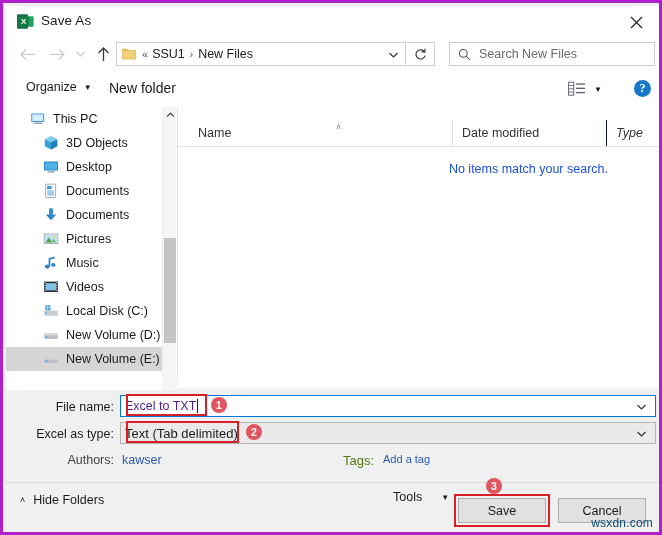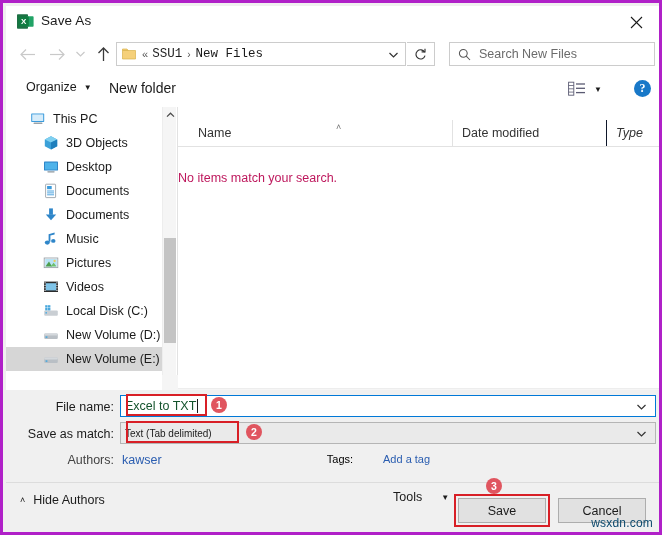--- a/index.html
+++ b/index.html
@@ -81,21 +81,20 @@
   }
   .addr-chev {
     color: #555;
     font-size: 11px;
     margin: 0 4px 0 6px;
   }
   .addr-seg {
     font-size: 12.5px;
     color: #1b1b1b;
     white-space: nowrap;
-    font-family: Liberation Mono, monospace;
   }
   .addr-sep {
     color: #555;
     font-size: 10px;
     margin: 0 5px;
   }
   #addr-drop {
     margin-left: auto;
     margin-right: 6px;
     color: #333;
@@ -257,24 +256,23 @@
   #col-type { left: 430px; width: 64px; padding-left: 8px; font-style: italic; }
   #sort-arrow {
     position: absolute;
     left: 138px; top: 2px;
     font-size: 9px; color: #777;
   }
   #empty-msg {
     position: absolute;
     left: 0; top: 42px;
     width: 430px;
-    text-align: left;
+    text-align: right;
     font-size: 12.5px;
-    color: #be185d;
-    margin-top: 9px;
+    color: #1d4ed8;
   }
   
   #hscroll {
     position: absolute;
     left: 0; bottom: 0;
     width: 484px; height: 15px;
     background: #f5f5f5;
     border-top: 1px solid #ededed;
     box-sizing: border-box;
   }
@@ -320,21 +318,21 @@
     left: 114px; top: 5px;
     width: 536px; height: 22px;
     border: 1px solid #0078d7;
     background: #fff;
     box-sizing: border-box;
     display: flex; align-items: center;
   }
   #filename-value {
     margin-left: 4px;
     font-size: 12.5px;
-    color: #14532d;
+    color: #4c1d95;
   }
   #filename-caret {
     width: 1px; height: 14px;
     background: #1b1b1b;
     margin-left: 1px;
   }
   #filename-drop {
     margin-left: auto; margin-right: 8px;
     color: #333;
   }
@@ -342,21 +340,21 @@
     position: absolute;
     left: 114px; top: 32px;
     width: 536px; height: 22px;
     border: 1px solid #b5b5b5;
     background: #eaeaea;
     box-sizing: border-box;
     display: flex; align-items: center;
   }
   #savetype-value {
     margin-left: 4px;
-    font-size: 10px;
+    font-size: 13px;
     color: #1b1b1b;
   }
   #savetype-drop {
     margin-left: auto; margin-right: 8px;
     color: #333;
   }
 
   #lbl-authors {
     position: absolute;
     left: 40px; top: 63px;
@@ -364,22 +362,22 @@
     font-size: 12.5px; color: #444;
   }
   #val-authors {
     position: absolute;
     left: 116px; top: 63px;
     font-size: 12.5px; color: #2a5db0;
   }
   #lbl-tags {
     position: absolute;
     left: 300px; top: 63px;
-    width: 68px; text-align: center;
-    font-size: 11px; color: #000000;
+    width: 68px; text-align: right;
+    font-size: 13px; color: #4d7c0f;
   }
   #val-tags {
     position: absolute;
     left: 377px; top: 63px;
     font-size: 11px; color: #2a5db0;
   }
 
   #bottom-sep {
     position: absolute;
     left: 0; top: 92px;
@@ -608,38 +606,38 @@
             <svg width="16" height="16" viewBox="0 0 16 16">
               <rect x="6.1" y="1.4" width="3.8" height="6.4" fill="#2f86c9"></rect>
               <polygon points="2.8,7.6 13.2,7.6 8,13.2" fill="#2f86c9"></polygon>
             </svg>
           </span>
           <span>Documents</span>
         </div>
         <div class="side-item child">
           <span class="side-ico">
             <svg width="16" height="16" viewBox="0 0 16 16">
-              <path d="M11.6 1.6 L5.6 3.3 L5.6 10.8 L7.4 10.8 L7.4 4.6 L11.6 3.4 Z" fill="#2f86c9"></path>
-              <ellipse cx="4.3" cy="11.6" rx="2.5" ry="2.1" fill="#2f86c9"></ellipse>
-              <ellipse cx="10.3" cy="9.9" rx="2.2" ry="1.9" fill="#2f86c9"></ellipse>
-            </svg>
-          </span>
-          <span>Music</span>
-        </div>
-        <div class="side-item child">
-          <span class="side-ico">
-            <svg width="16" height="16" viewBox="0 0 16 16">
               <rect x="1.2" y="3" width="13.6" height="9.6" fill="#ffffff" stroke="#9aa3aa" stroke-width="0.9"></rect>
               <rect x="2.2" y="4" width="11.6" height="7.6" fill="#b9e3f5"></rect>
               <polygon points="2.4,11.4 6,6.6 9,11.4" fill="#4d9e4d"></polygon>
               <polygon points="7.6,11.4 10.6,7.8 13.6,11.4" fill="#6fbf6f"></polygon>
               <circle cx="11.6" cy="5.9" r="1.1" fill="#f2c94c"></circle>
             </svg>
           </span>
           <span>Pictures</span>
+        </div>
+        <div class="side-item child">
+          <span class="side-ico">
+            <svg width="16" height="16" viewBox="0 0 16 16">
+              <path d="M11.6 1.6 L5.6 3.3 L5.6 10.8 L7.4 10.8 L7.4 4.6 L11.6 3.4 Z" fill="#2f86c9"></path>
+              <ellipse cx="4.3" cy="11.6" rx="2.5" ry="2.1" fill="#2f86c9"></ellipse>
+              <ellipse cx="10.3" cy="9.9" rx="2.2" ry="1.9" fill="#2f86c9"></ellipse>
+            </svg>
+          </span>
+          <span>Music</span>
         </div>
         <div class="side-item child">
           <span class="side-ico">
             <svg width="16" height="16" viewBox="0 0 16 16">
               <rect x="1" y="2.6" width="14" height="10.4" fill="#2b2b2b"></rect>
               <rect x="2.8" y="4.2" width="10.4" height="7.2" fill="#7fc4e8"></rect>
               <g fill="#ffffff">
                 <rect x="1.5" y="3.3" width="1.1" height="1.1"></rect>
                 <rect x="1.5" y="5.8" width="1.1" height="1.1"></rect>
                 <rect x="1.5" y="8.3" width="1.1" height="1.1"></rect>
@@ -740,40 +738,40 @@
     <div id="filename-input">
       <span id="filename-value">Excel to TXT</span>
       <span id="filename-caret"></span>
       <span id="filename-drop">
         <svg width="11" height="8" viewBox="0 0 11 8">
           <polyline points="1.5,2 5.5,6 9.5,2" fill="none" stroke="#333" stroke-width="1.2"></polyline>
         </svg>
       </span>
     </div>
 
-    <div class="field-label" id="lbl-savetype">Save as match:</div>
+    <div class="field-label" id="lbl-savetype">Excel as type:</div>
     <div id="savetype-input">
       <span id="savetype-value">Text (Tab delimited)</span>
       <span id="savetype-drop">
         <svg width="11" height="8" viewBox="0 0 11 8">
           <polyline points="1.5,2 5.5,6 9.5,2" fill="none" stroke="#333" stroke-width="1.2"></polyline>
         </svg>
       </span>
     </div>
 
     <div id="lbl-authors">Authors:</div>
     <div id="val-authors">kawser</div>
     <div id="lbl-tags">Tags:</div>
     <div id="val-tags">Add a tag</div>
 
     <div id="bottom-sep"></div>
 
     <div id="hide-folders">
       <span id="hide-caret">˄</span>
-      <span>Hide Authors</span>
+      <span>Hide Folders</span>
     </div>
 
     <div id="tools-btn">
       <span>Tools</span>
       <span id="tools-caret">▼</span>
     </div>
   </div>
 
   <div id="save-btn">Save</div>
   <div id="cancel-btn">Cancel</div>

